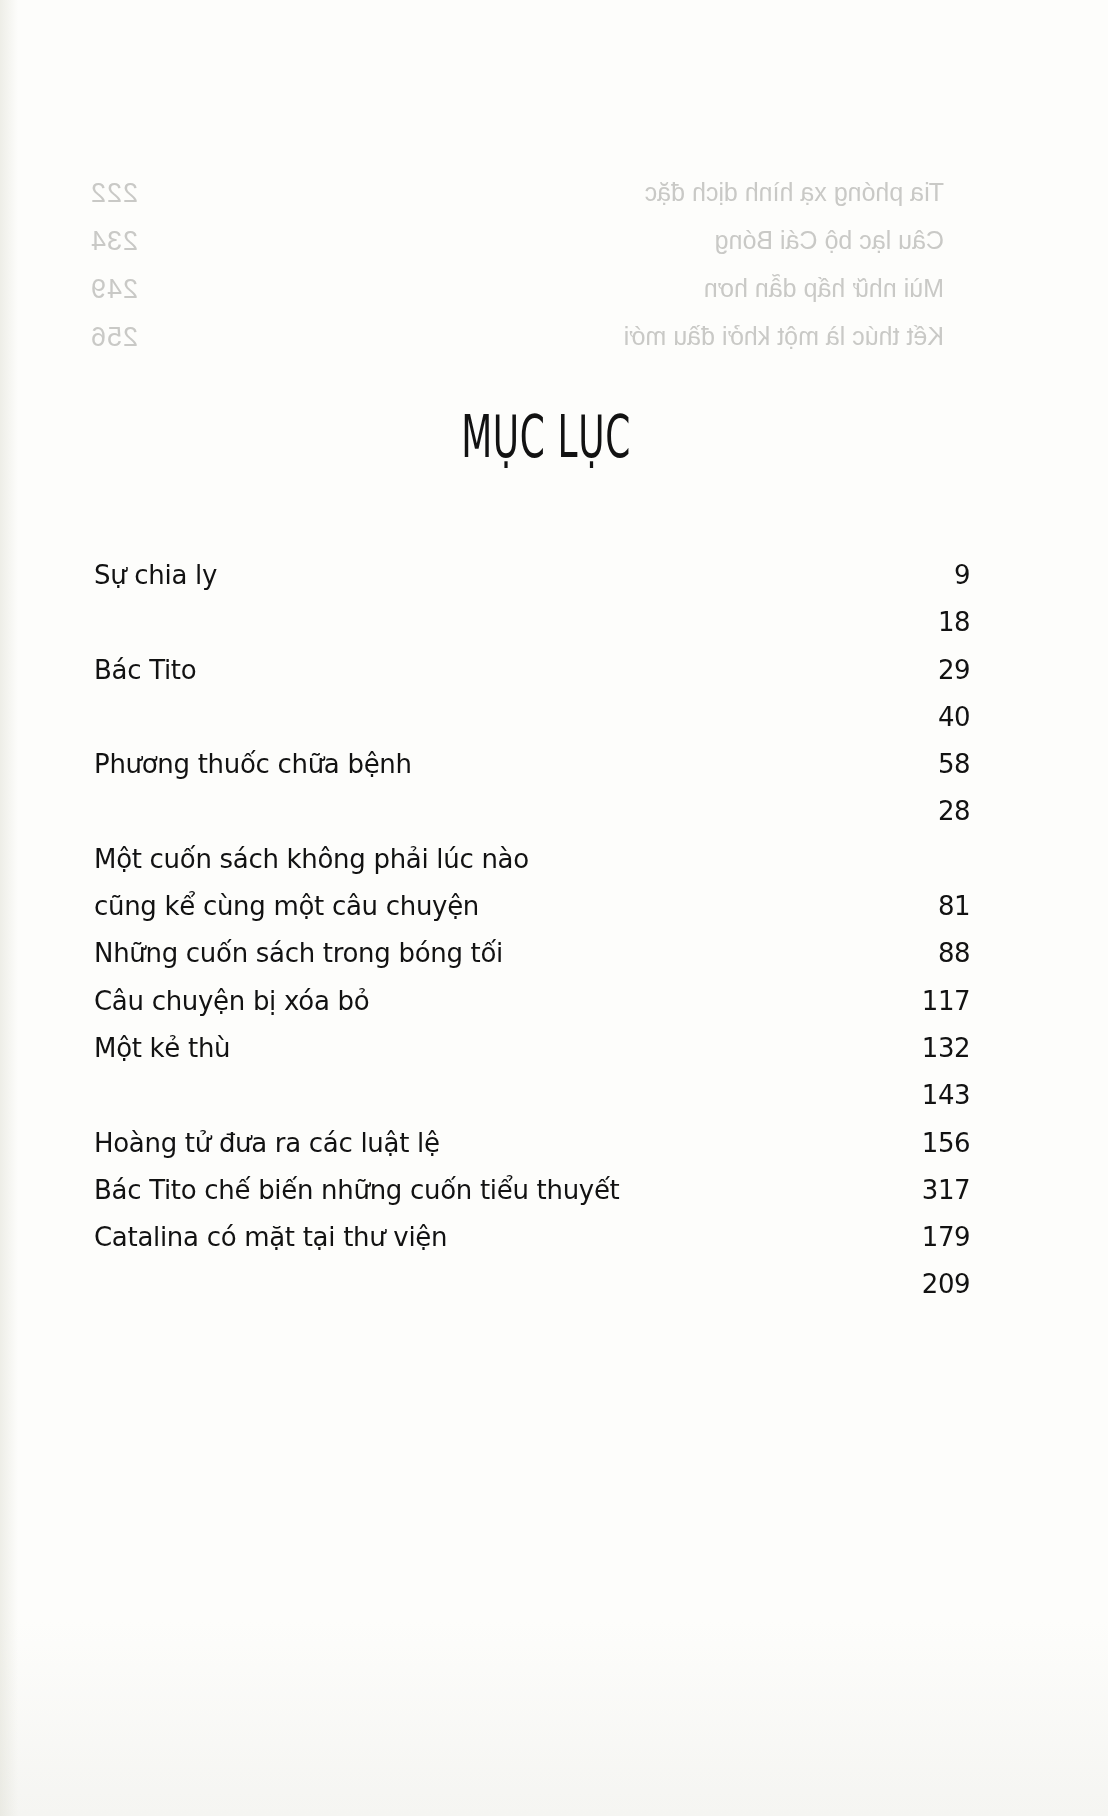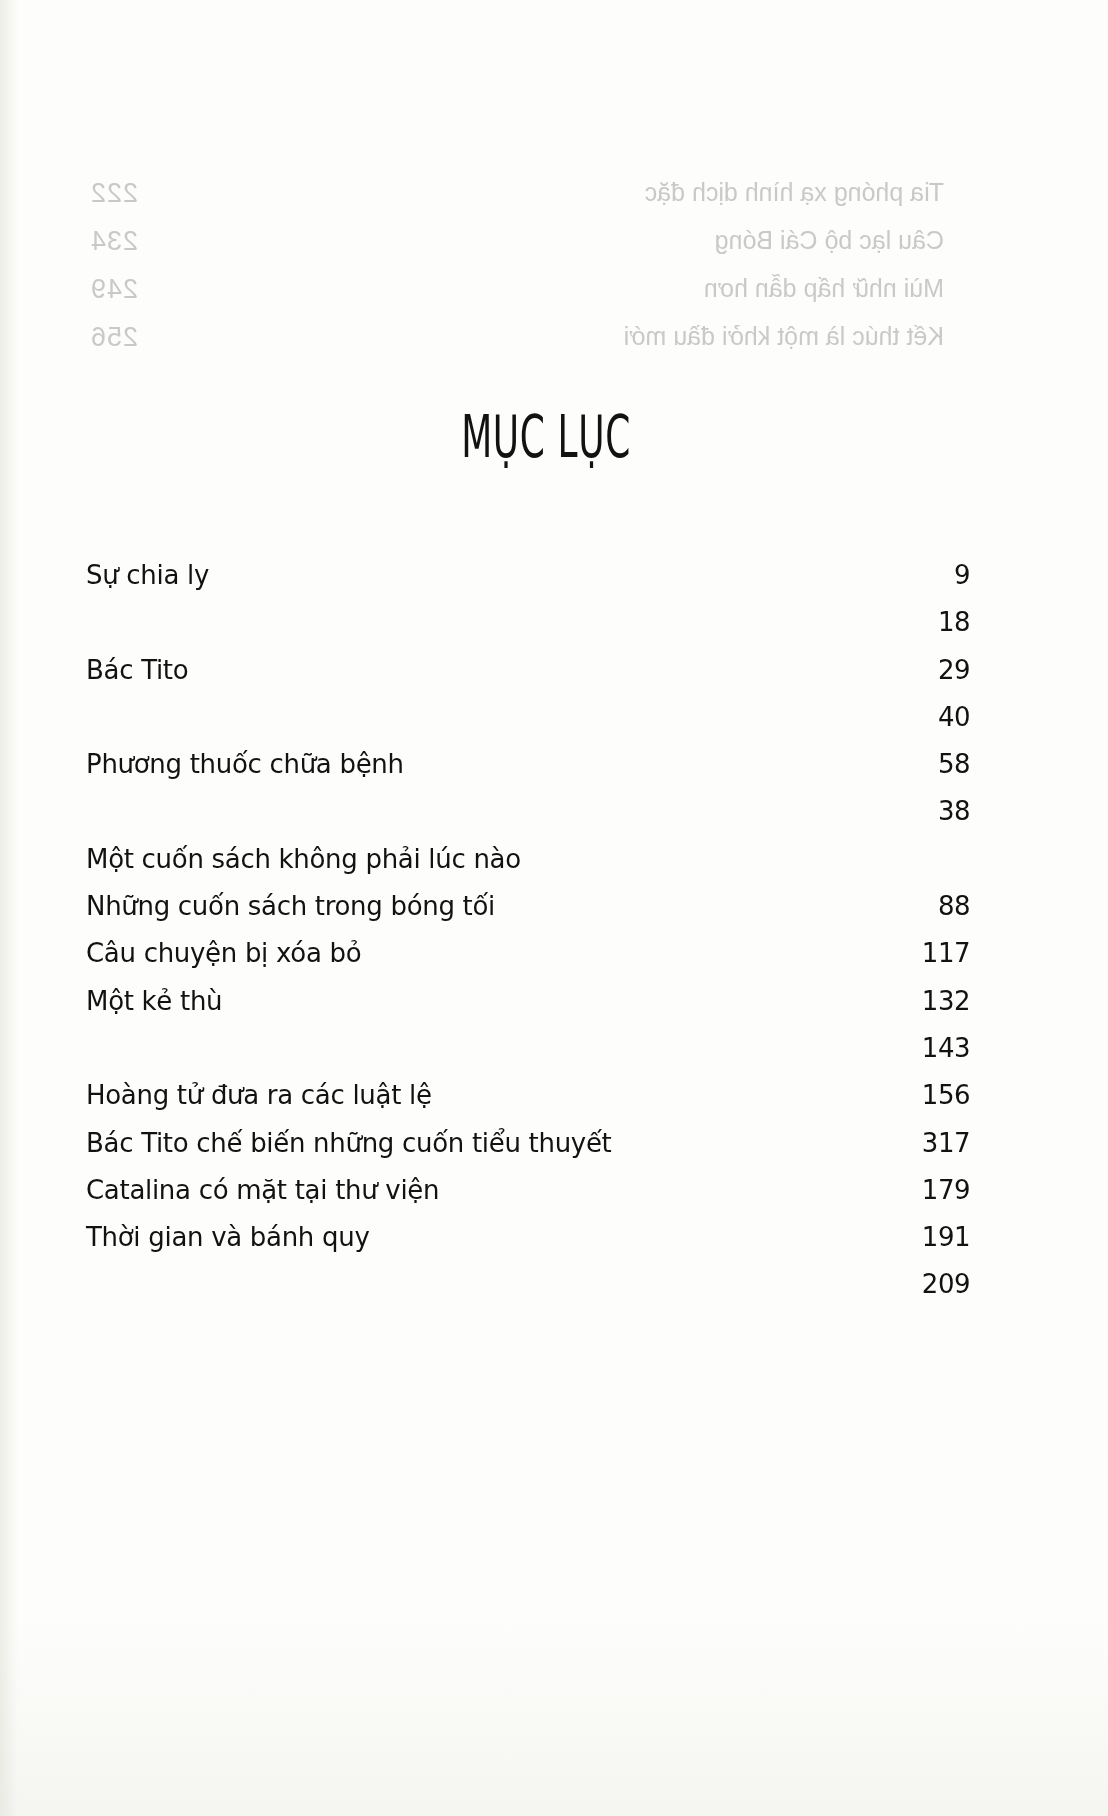--- a/index.html
+++ b/index.html
@@ -82,21 +82,21 @@
       position: relative;
       height: 47.3px;
       line-height: 38px;
       font-size: 26px;
       font-family: "DejaVu Sans", sans-serif;
       color: #121212;
       letter-spacing: -0.3px;
     }
     .toc-title {
       position: absolute;
-      left: 4px;
+      left: 12px;
       top: 0;
       white-space: nowrap;
     }
     .toc-page {
       position: absolute;
       right: 0;
       top: 0;
       text-align: right;
       font-size: 26px;
       letter-spacing: -0.5px;
@@ -141,25 +141,29 @@
     <span class="toc-page">29</span>
   </li>
   <li class="toc-row">
     <span class="toc-page">40</span>
   </li>
   <li class="toc-row">
     <span class="toc-title">Phương thuốc chữa bệnh</span>
     <span class="toc-page">58</span>
   </li>
   <li class="toc-row">
-    <span class="toc-page">38</span>
+    <span class="toc-page">28</span>
   </li>
   <li class="toc-row">
     <span class="toc-title">Một cuốn sách không phải lúc nào</span>
     <span class="toc-page"></span>
+  </li>
+  <li class="toc-row">
+    <span class="toc-title">cũng kể cùng một câu chuyện</span>
+    <span class="toc-page">81</span>
   </li>
   <li class="toc-row">
     <span class="toc-title">Những cuốn sách trong bóng tối</span>
     <span class="toc-page">88</span>
   </li>
   <li class="toc-row">
     <span class="toc-title">Câu chuyện bị xóa bỏ</span>
     <span class="toc-page">117</span>
   </li>
   <li class="toc-row">
@@ -175,19 +179,15 @@
   </li>
   <li class="toc-row">
     <span class="toc-title">Bác Tito chế biến những cuốn tiểu thuyết</span>
     <span class="toc-page">317</span>
   </li>
   <li class="toc-row">
     <span class="toc-title">Catalina có mặt tại thư viện</span>
     <span class="toc-page">179</span>
   </li>
   <li class="toc-row">
-    <span class="toc-title">Thời gian và bánh quy</span>
-    <span class="toc-page">191</span>
-  </li>
-  <li class="toc-row">
     <span class="toc-page">209</span>
   </li>
 </ul>
 
 </body></html>

